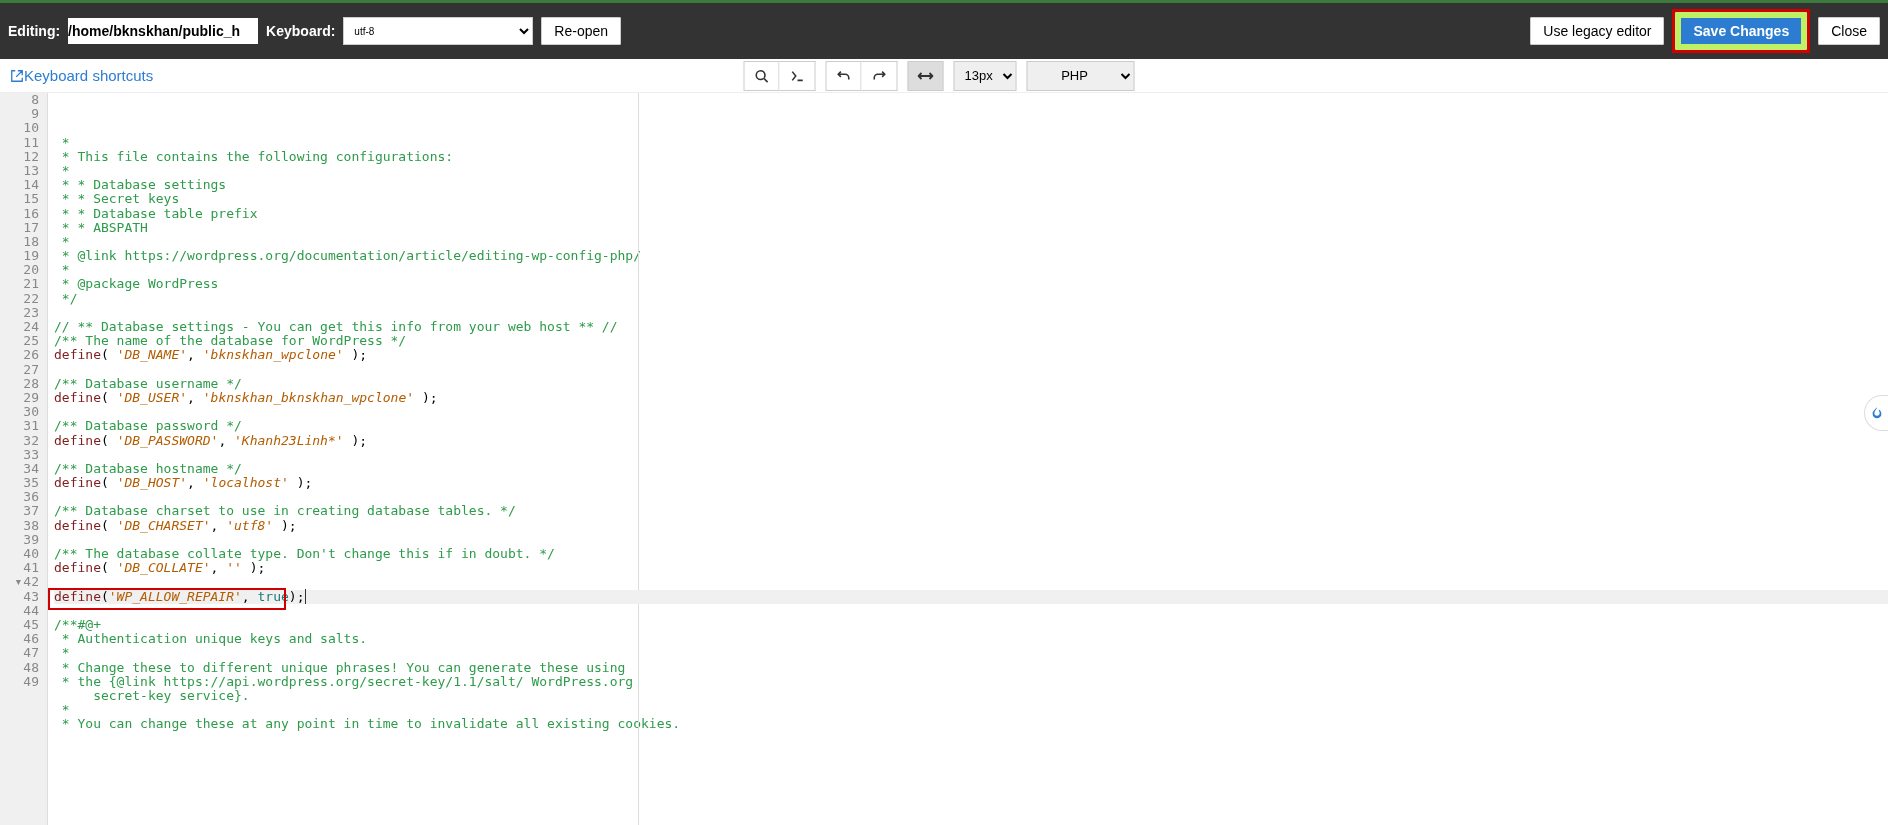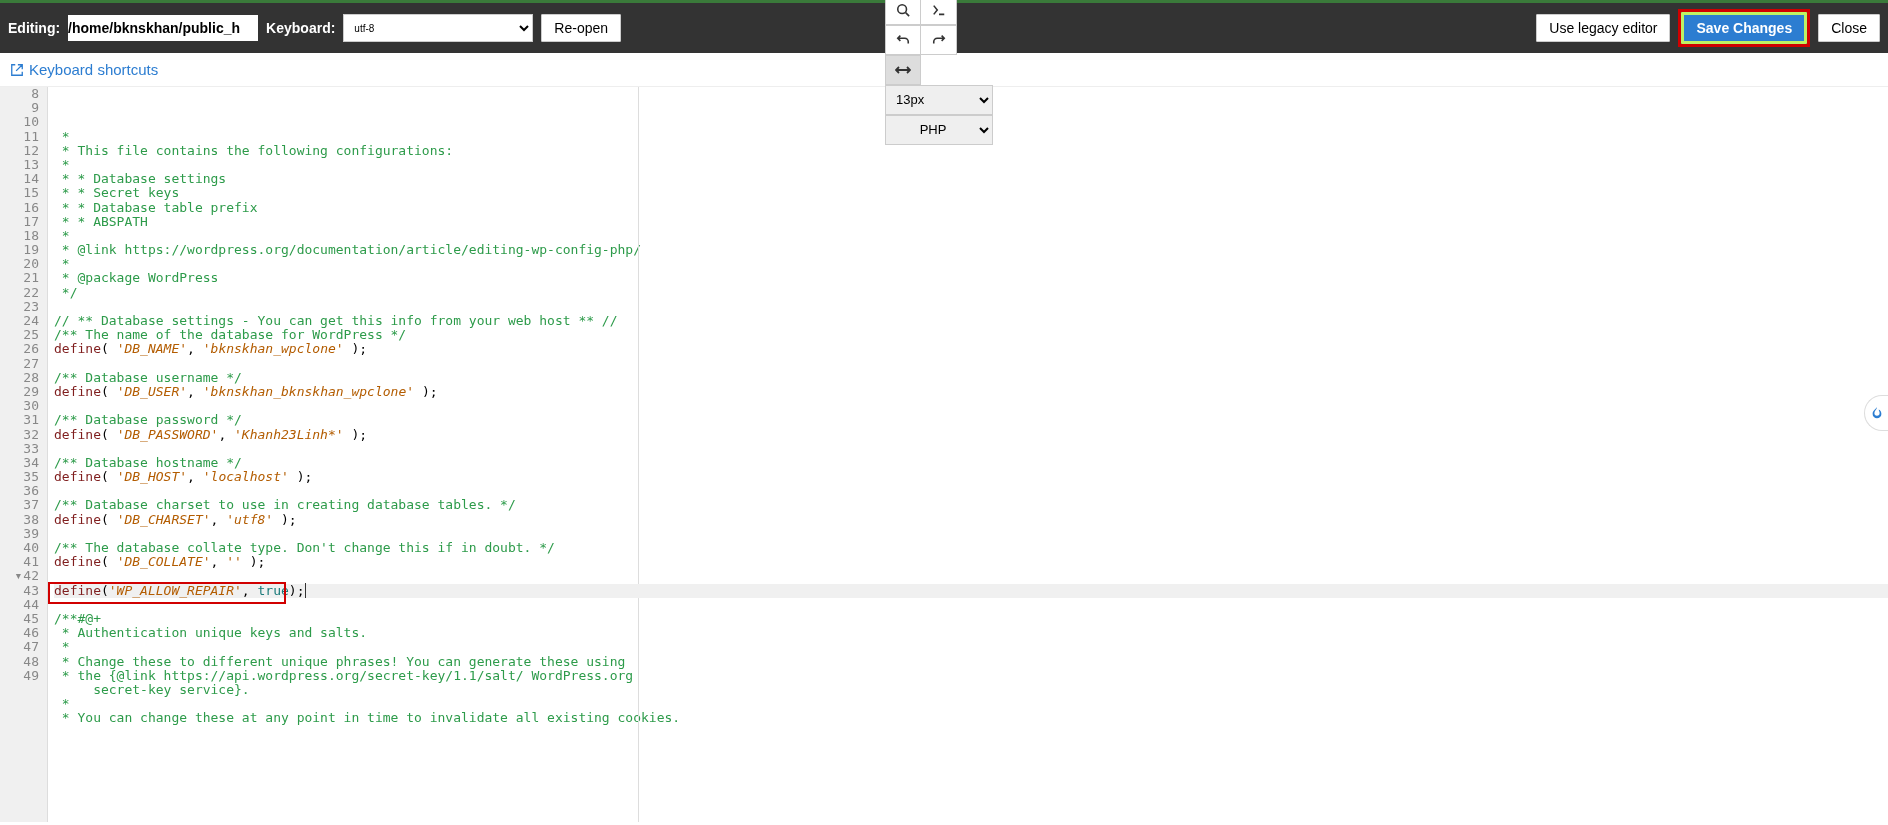--- a/index.html
+++ b/index.html
@@ -21,33 +21,33 @@
   width: 190px; color: #000;
 }
 .header-bar select {
   background: #fff; border: 1px solid #ccc; padding: 4px 6px; font-size: 10px;
   width: 190px; height: 28px;
 }
 .btn {
   background: #fff; border: 1px solid #ccc; padding: 5px 12px; font-size: 14px;
   cursor: pointer; font-weight: 500; border-radius: 1px;
 }
-.btn-primary { background: #2c7dd1; color: #fff; border: 3px solid #bef264; font-weight: bold; }
+.btn-primary { background: #2c7dd1; color: #fff; border: 6px solid #bef264; font-weight: bold; }
 .spacer { flex: 1; }
 
 .highlight-red { border: 3px solid #d10000; }
 
 .toolbar-row {
   display: flex; align-items: center; padding: 8px 10px; gap: 20px;
   border-bottom: 1px solid #eee;
 }
-.kb-link { color: #2c7dd1; text-decoration: none; font-size: 15px; display: flex; align-items: center; gap: 5px; }
+.kb-link { color: #2c7dd1; text-decoration: none; font-size: 15px; display: flex; align-items: center; }
 .kb-link svg { width: 14px; height: 14px; }
 
-.center-tools { display: flex; gap: 0; margin-left: auto; margin-right: auto; position: absolute; left: 50%; transform: translateX(-50%); flex-direction: column; }
+.center-tools { display: flex; gap: 0; margin-left: auto; margin-right: auto; position: absolute; left: 50%; transform: translateX(-50%); }
 .tool-btn {
   border: 1px solid #ccc; background: #fff; width: 36px; height: 30px;
   display: flex; align-items: center; justify-content: center; cursor: pointer;
 }
 .tool-btn.active { background: #ddd; }
 .tool-group { display: flex; margin-right: 10px; }
 .tool-group .tool-btn:not(:first-child) { border-left: none; }
 .tool-select { border: 1px solid #ccc; height: 30px; padding: 0 6px; font-size: 13px; margin-right: 10px; }
 .lang-select { width: 108px; text-align: center; }
 

